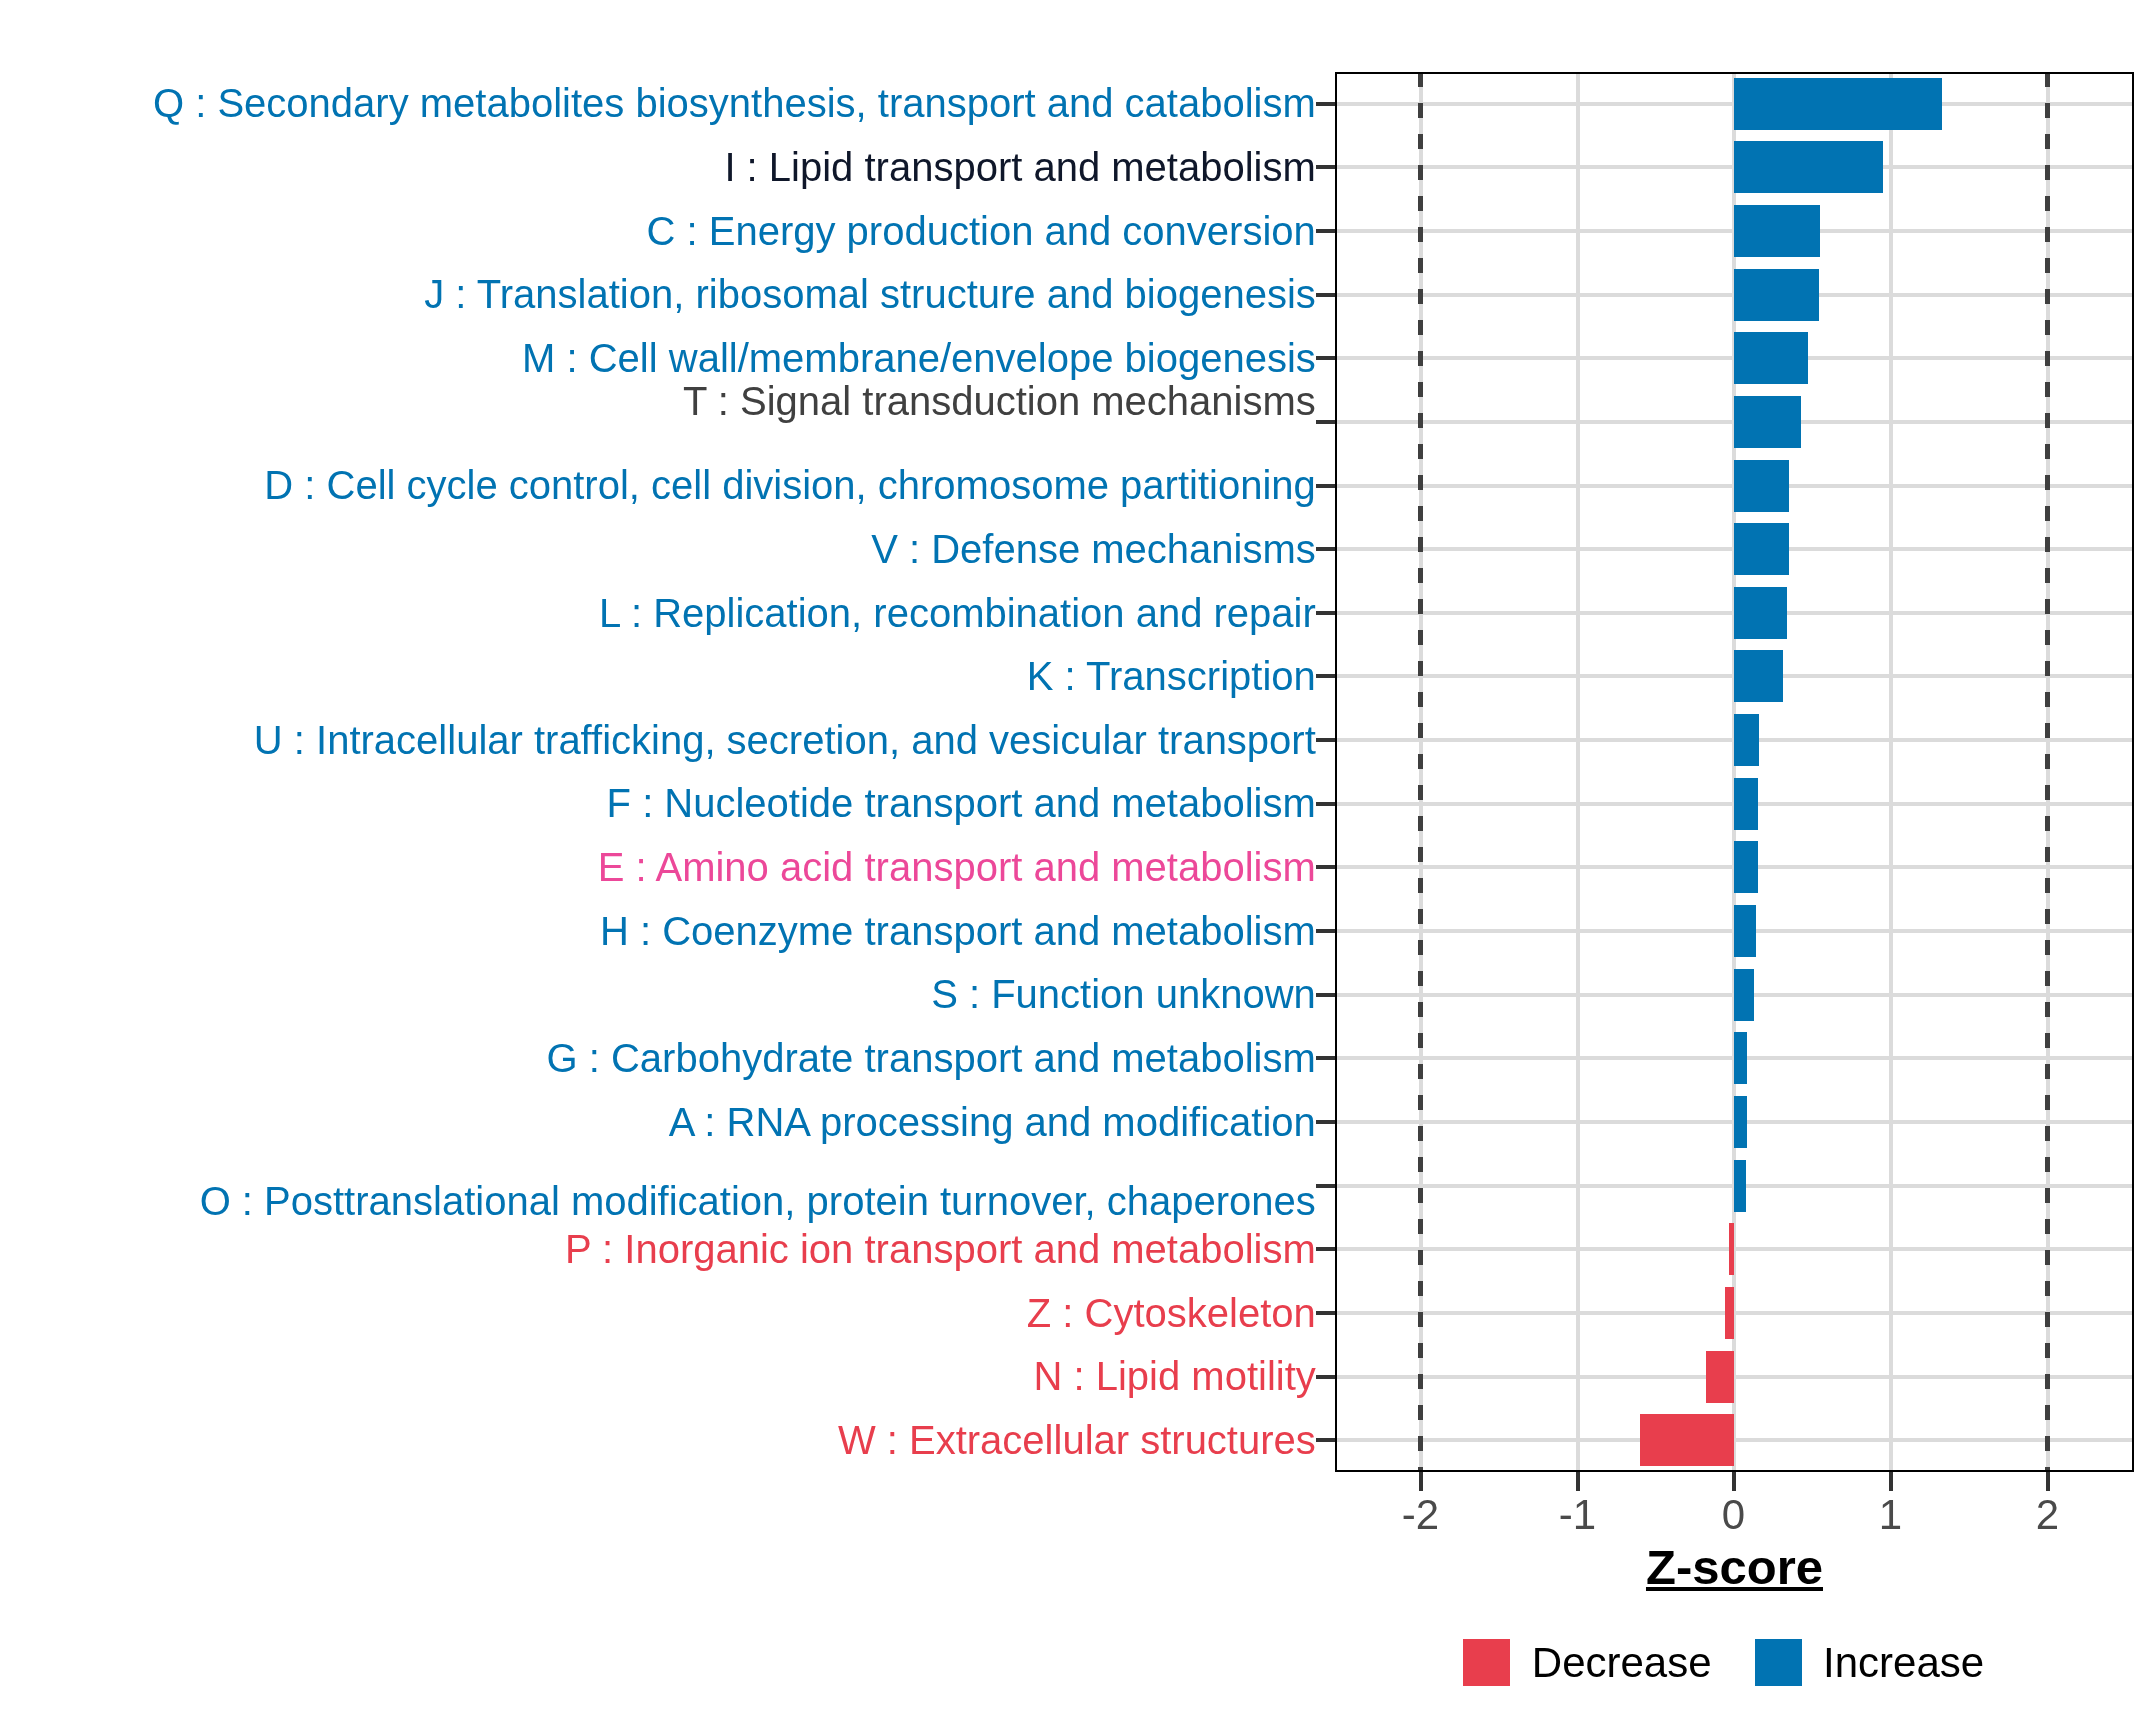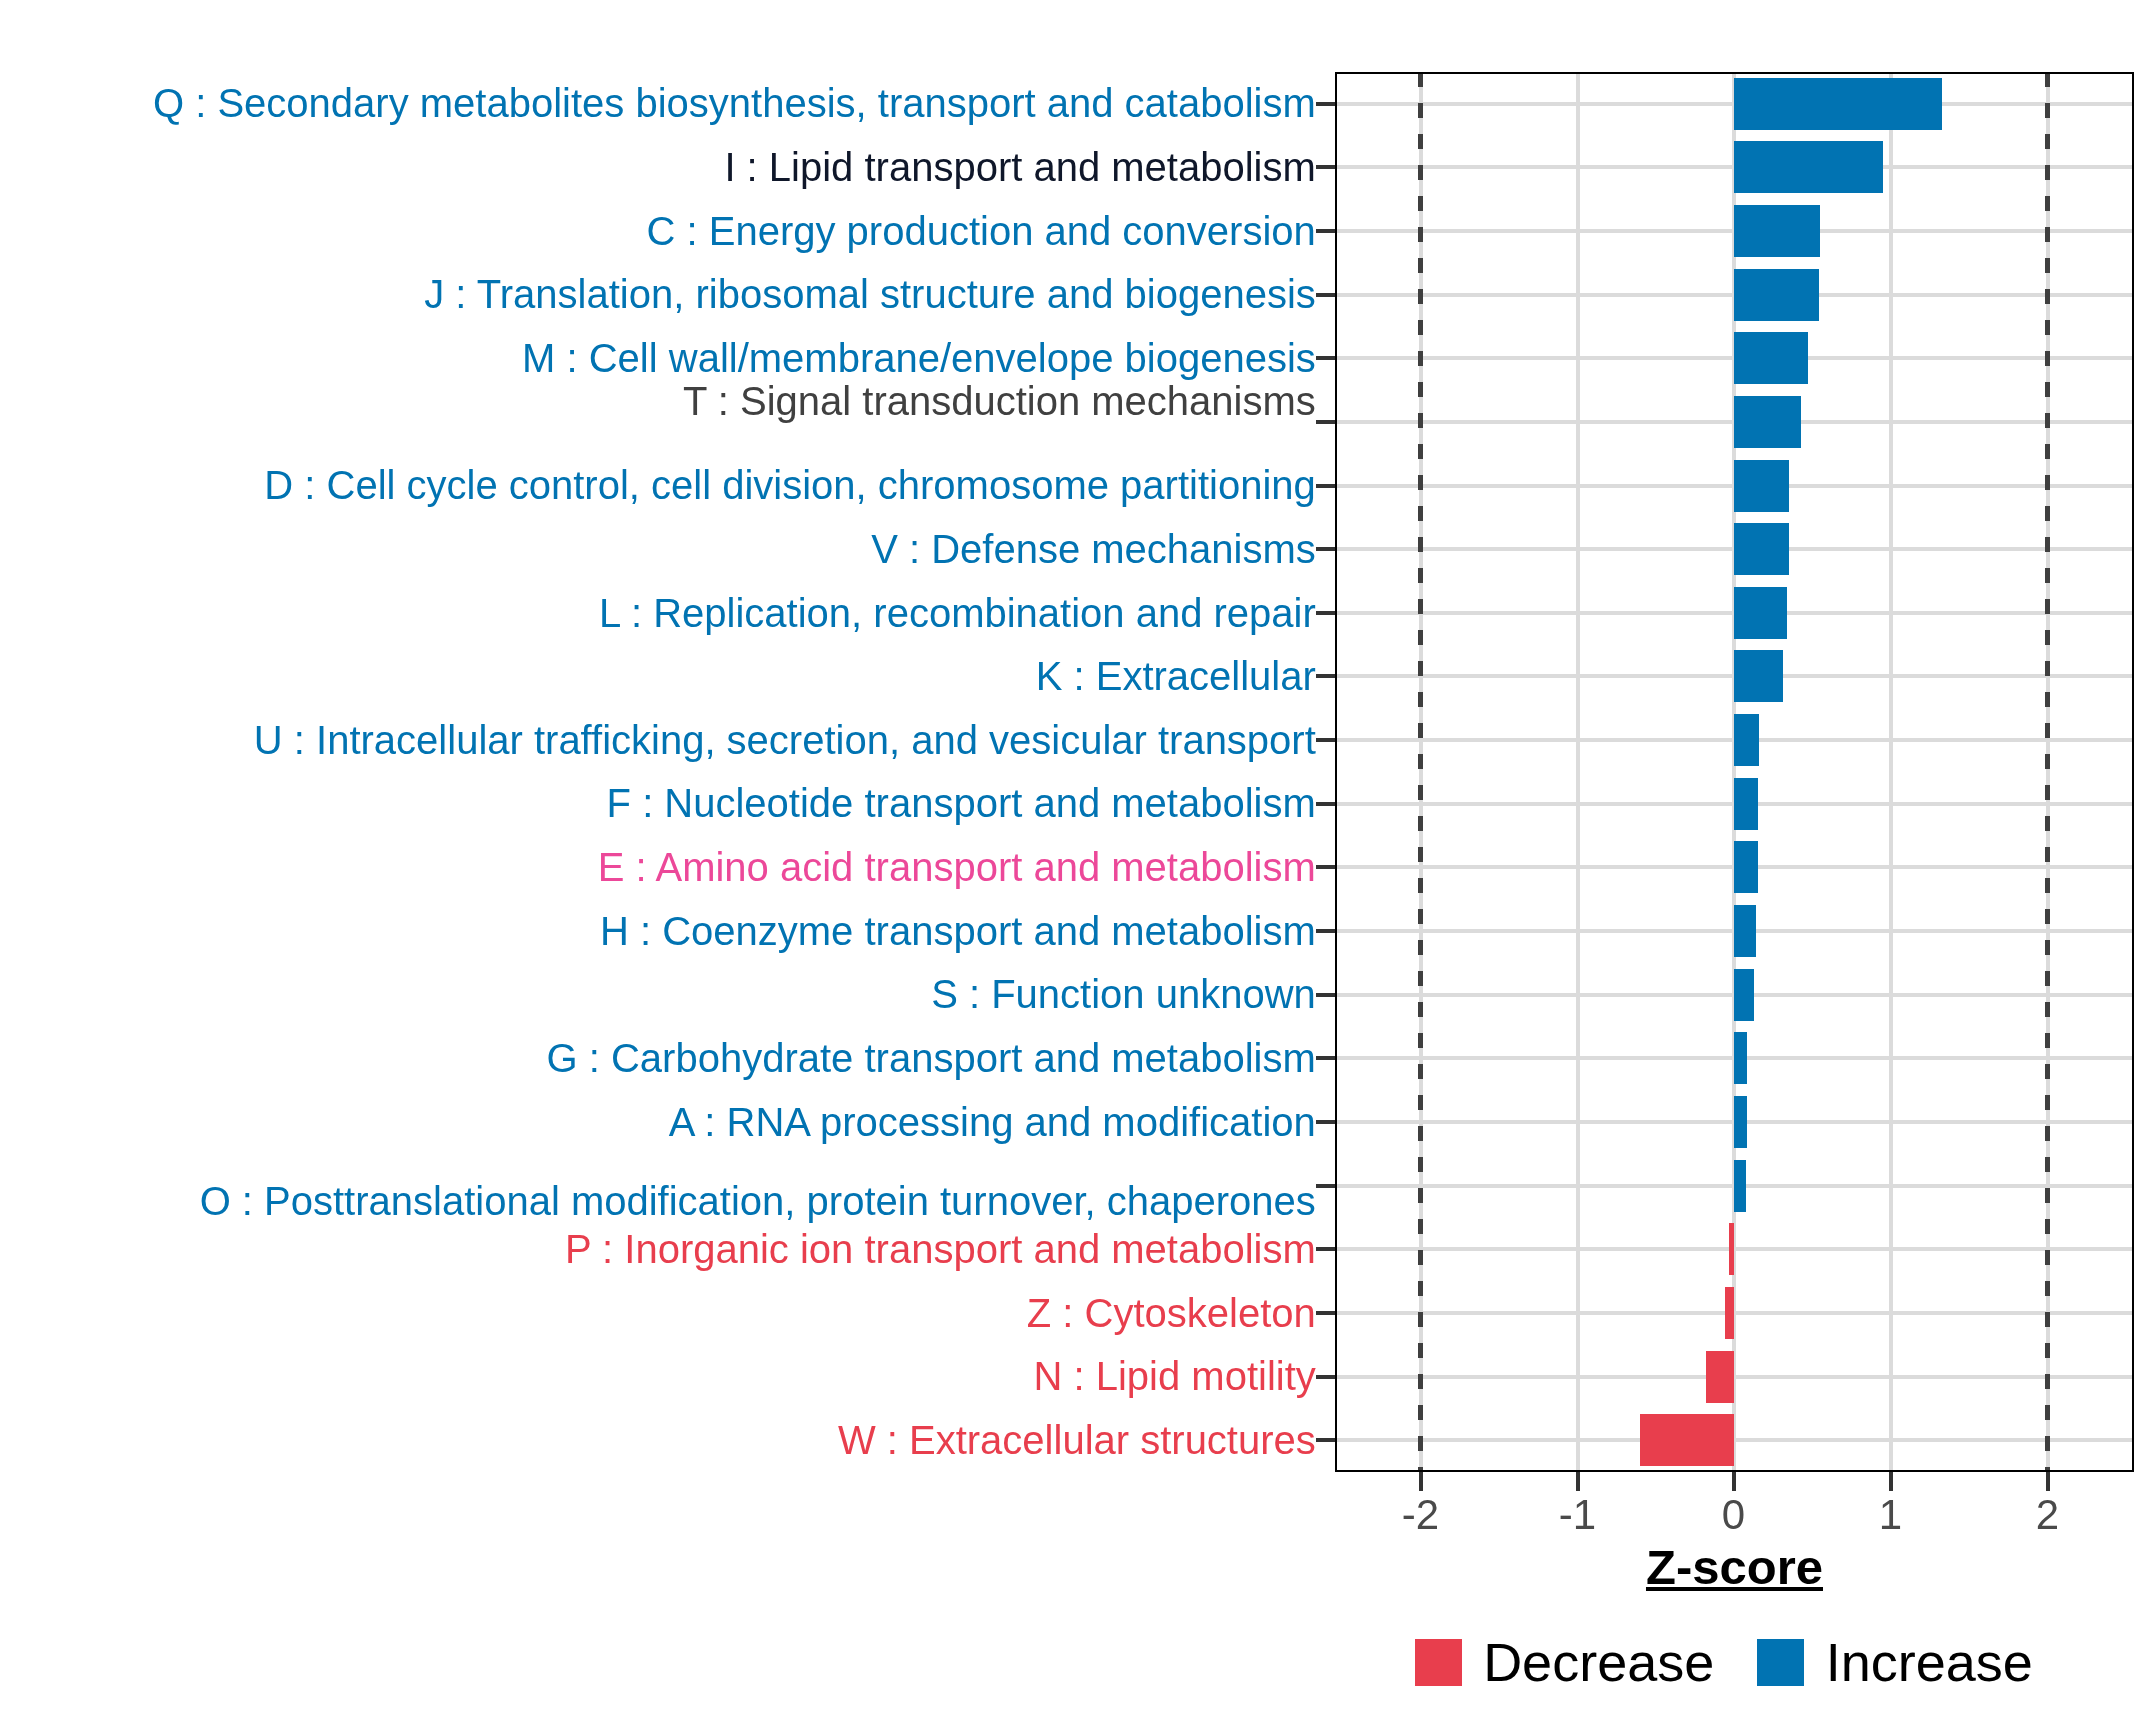--- a/index.html
+++ b/index.html
@@ -27,21 +27,21 @@
   #plot-border{position:absolute;border:2.9px solid #000000;box-sizing:border-box;}
   #x-title{
     position:absolute;text-align:center;
     font-size:49px;font-weight:bold;color:#000000;line-height:52px;
   }
   #legend{
     position:absolute;display:flex;align-items:center;justify-content:center;
     gap:21.5px;
   }
   .legend-key{width:47px;height:47px;flex:0 0 auto;}
-  .legend-label{font-size:54px;color:#000000;line-height:47px;margin-right:21.5px;white-space:nowrap;}
+  .legend-label{font-size:42px;color:#000000;line-height:47px;margin-right:21.5px;white-space:nowrap;}
 </style>
 </head>
 <body>
 
 <div id="figure">
   <div id="plot-area">
       <div class="vgrid" style="left: 1419px; top: 72px; height: 1400px; background: rgb(219, 219, 219);"></div>
       <div class="vgrid" style="left: 1576px; top: 72px; height: 1400px; background: rgb(219, 219, 219);"></div>
       <div class="vgrid" style="left: 1732px; top: 72px; height: 1400px; background: rgb(219, 219, 219);"></div>
       <div class="vgrid" style="left: 1889px; top: 72px; height: 1400px; background: rgb(219, 219, 219);"></div>
@@ -76,21 +76,21 @@
       <div class="bar" style="left: 1734px; width: 55px; top: 460px; background: rgb(1, 115, 178);"></div>
       <div class="hgrid" style="left: 1335px; width: 799px; top: 547px; background: rgb(219, 219, 219);"></div>
       <div class="cat-label" style="left: 10.8px; top: 524px; color: rgb(1, 115, 178);">V : Defense mechanisms</div>
       <div class="ytick" style="left: 1316px; top: 547px;"></div>
       <div class="bar" style="left: 1734px; width: 55px; top: 523px; background: rgb(1, 115, 178);"></div>
       <div class="hgrid" style="left: 1335px; width: 799px; top: 611px; background: rgb(219, 219, 219);"></div>
       <div class="cat-label" style="left: 10.8px; top: 588px; color: rgb(1, 115, 178);">L : Replication, recombination and repair</div>
       <div class="ytick" style="left: 1316px; top: 611px;"></div>
       <div class="bar" style="left: 1734px; width: 53px; top: 587px; background: rgb(1, 115, 178);"></div>
       <div class="hgrid" style="left: 1335px; width: 799px; top: 674px; background: rgb(219, 219, 219);"></div>
-      <div class="cat-label" style="left: 10.8px; top: 651px; color: rgb(1, 115, 178);">K : Extracellular</div>
+      <div class="cat-label" style="left: 10.8px; top: 651px; color: rgb(1, 115, 178);">K : Transcription</div>
       <div class="ytick" style="left: 1316px; top: 674px;"></div>
       <div class="bar" style="left: 1734px; width: 49px; top: 650px; background: rgb(1, 115, 178);"></div>
       <div class="hgrid" style="left: 1335px; width: 799px; top: 738px; background: rgb(219, 219, 219);"></div>
       <div class="cat-label" style="left: 10.8px; top: 715px; color: rgb(1, 115, 178);">U : Intracellular trafficking, secretion, and vesicular transport</div>
       <div class="ytick" style="left: 1316px; top: 738px;"></div>
       <div class="bar" style="left: 1734px; width: 25px; top: 714px; background: rgb(1, 115, 178);"></div>
       <div class="hgrid" style="left: 1335px; width: 799px; top: 802px; background: rgb(219, 219, 219);"></div>
       <div class="cat-label" style="left: 10.8px; top: 778px; color: rgb(1, 115, 178);">F : Nucleotide transport and metabolism</div>
       <div class="ytick" style="left: 1316px; top: 802px;"></div>
       <div class="bar" style="left: 1734px; width: 24px; top: 778px; background: rgb(1, 115, 178);"></div>

